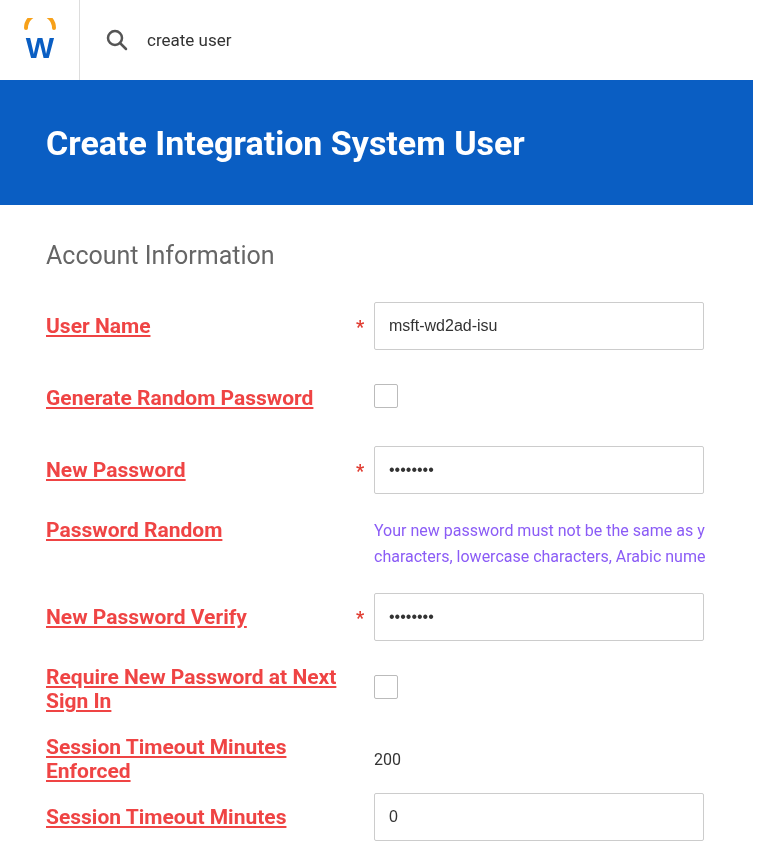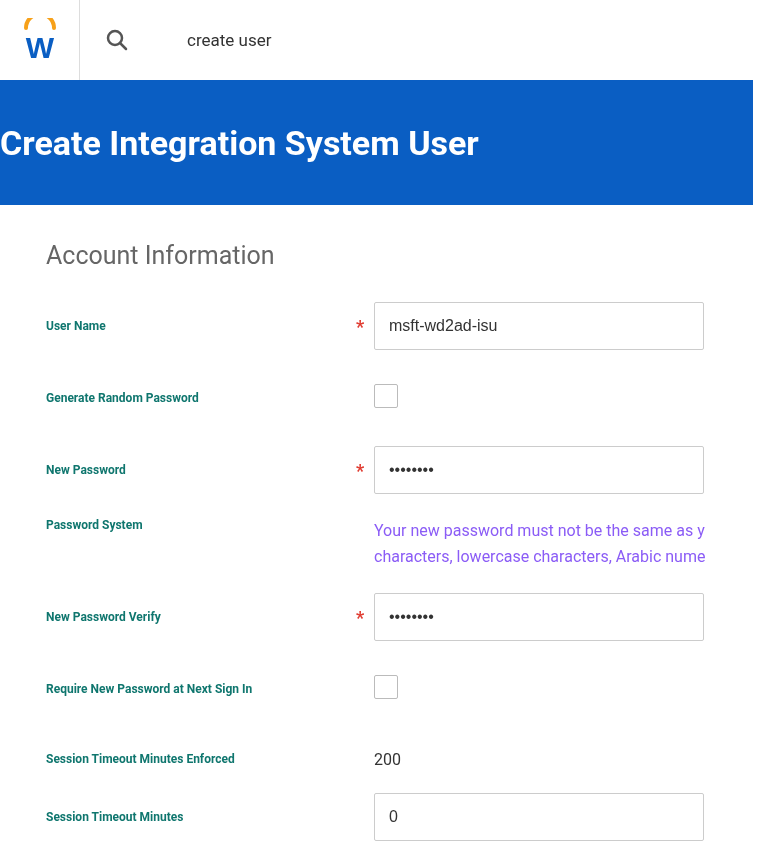--- a/index.html
+++ b/index.html
@@ -16,38 +16,38 @@
       height: 80px;
       display: flex;
       align-items: center;
       justify-content: center;
       border-right: 1px solid #ddd;
     }
     .search-wrap {
       display: flex;
       align-items: center;
       padding-left: 25px;
-      gap: 40px;
     }
     .search-icon {
       width: 24px;
       height: 24px;
       margin-right: 18px;
       color: #555;
     }
     .search-text {
       font-size: 17px;
       color: #333;
     }
     
     .banner {
       background: #0a5ec3;
       height: 125px;
       display: flex;
       align-items: center;
+      padding-left: 46px;
       padding-right: 24px;
       margin-right: 24px;
     }
     .banner h1 {
       color: #fff;
       font-size: 34px;
       font-weight: 700;
     }
     
     .content {
@@ -63,24 +63,25 @@
     .form-row {
       display: flex;
       align-items: center;
       margin-bottom: 22px;
       min-height: 48px;
     }
     .form-row.tall { min-height: 52px; }
     .form-row.texty { align-items: flex-start; }
     .form-label {
       width: 310px;
-      font-size: 12px;
+      font-size: 21px;
       font-weight: 700;
-      color: #0f766e;
+      color: #ef4444;
       flex-shrink: 0;
+      text-decoration: underline;
     }
     .req {
       color: #e03c31;
       font-size: 18px;
       font-weight: 700;
       width: 18px;
       display: inline-block;
       text-align: left;
       flex-shrink: 0;
     }
@@ -173,21 +174,21 @@
 
   <div class="form-row tall">
     <span class="form-label">New Password</span>
     <span class="req">*</span>
     <div class="field-wrap">
       <input type="text" class="text-input" value="••••••••" style="">
     </div>
   </div>
 
   <div class="form-row texty">
-    <span class="form-label">Password System</span>
+    <span class="form-label">Password Random</span>
     <span class="req-spacer"></span>
     <div style="flex:1;">
       <div class="rules-text">Your new password must not be the same as y</div>
       <div class="rules-text">characters, lowercase characters, Arabic nume</div>
     </div>
   </div>
 
   <div class="form-row tall">
     <span class="form-label">New Password Verify</span>
     <span class="req">*</span>

